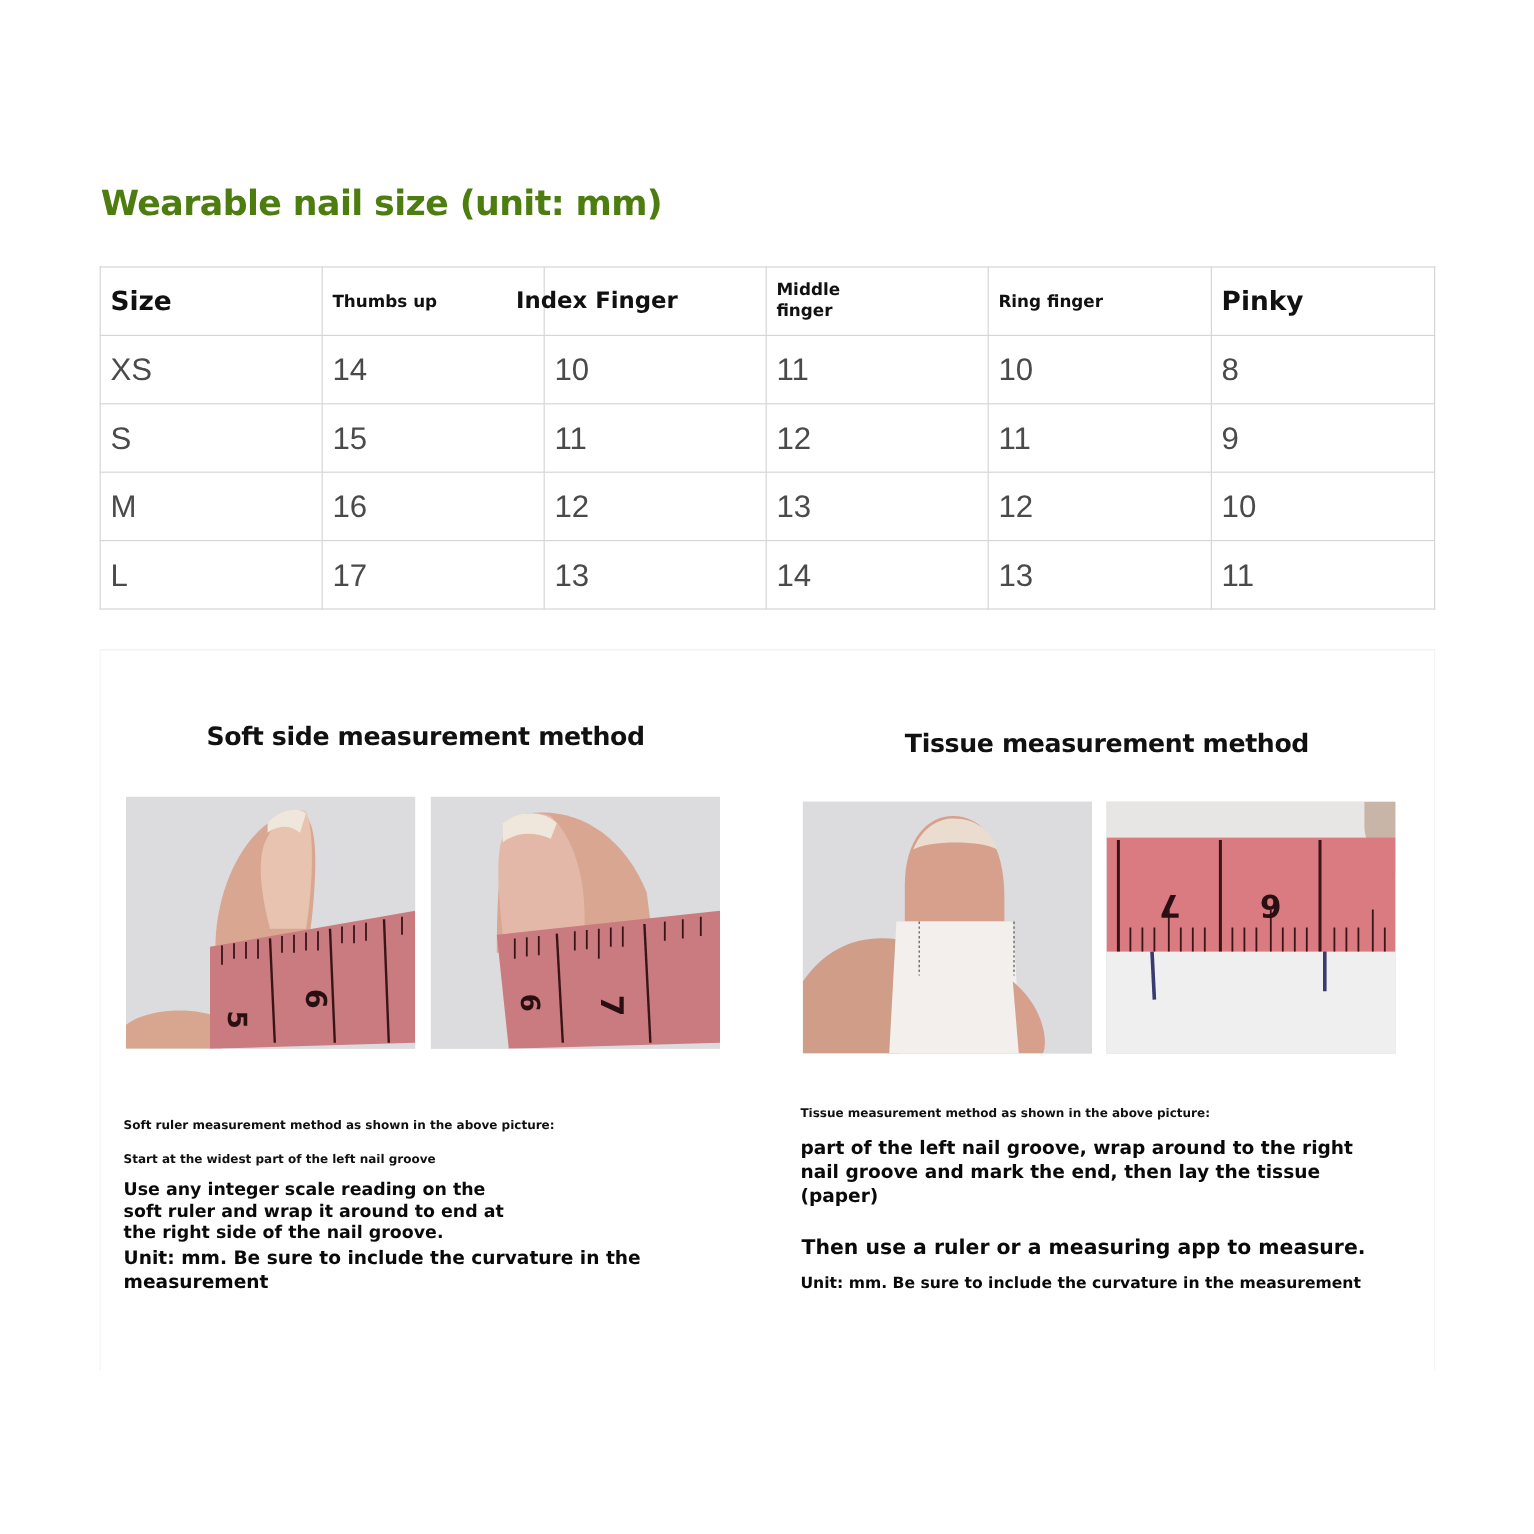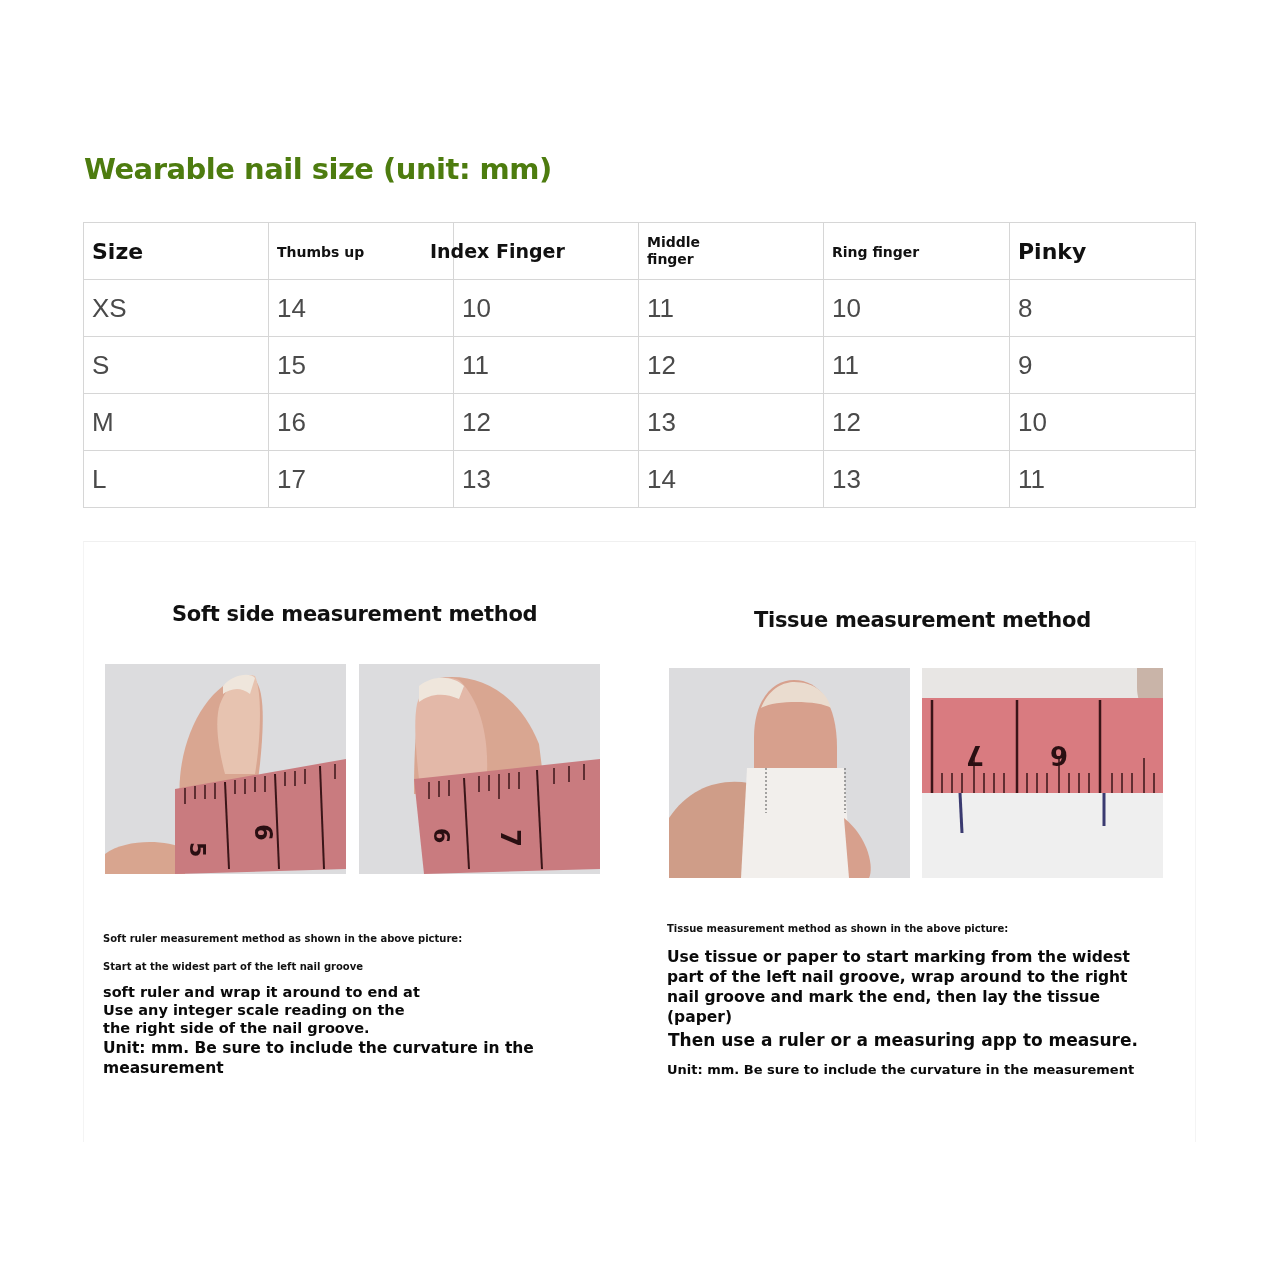--- a/index.html
+++ b/index.html
@@ -140,22 +140,22 @@
         <line x1="225" y1="100" x2="225" y2="116"></line>
     </g>
     <text x="78" y="175" font-size="22" font-weight="bold" fill="#2a0f12" transform="rotate(90 82 168)">6</text>
     <text x="145" y="178" font-size="26" font-weight="bold" fill="#2a0f12" transform="rotate(90 150 170)">7</text>
   </svg>
 </div>
 
 <div class="desc-small" style="left:103px;top:933px;">Soft ruler measurement method as shown in the above picture:</div>
 <div class="desc-small" style="left:103px;top:961px;">Start at the widest part of the left nail groove</div>
 <div class="desc-big" style="left:103px;top:983px;width:420px;">
+  <div>Use any integer scale reading on the</div>
   <div>soft ruler and wrap it around to end at</div>
-  <div>Use any integer scale reading on the</div>
   <div>the right side of the nail groove.</div>
 </div>
 <div class="desc-big" style="left:103px;top:1038px;width:440px;font-size:15.5px;line-height:20px;">
   <div>Unit: mm. Be sure to include the curvature in the</div>
   <div>measurement</div>
 </div>
 
 <div class="sec-title" style="left:754px;top:608px;">Tissue measurement method</div>
 
 <div class="photo" style="left:669px;top:668px;width:241px;height:210px;">
@@ -209,18 +209,17 @@
     <text x="126" y="62" font-size="26" font-weight="bold" fill="#2a0f12" transform="rotate(180 136 70)">6</text>
     <g stroke="#3a3a70" stroke-width="3">
       <line x1="38" y1="125" x2="40" y2="165"></line>
         <line x1="182" y1="125" x2="182" y2="158"></line>
     </g>
   </svg>
 </div>
 
 <div class="desc-small" style="left:667px;top:923px;">Tissue measurement method as shown in the above picture:</div>
 <div class="desc-big" style="left:667px;top:947px;width:500px;font-size:15.5px;line-height:20px;">
-  <div>Use tissue or paper to start marking from the widest</div>
   <div>part of the left nail groove, wrap around to the right</div>
   <div>nail groove and mark the end, then lay the tissue (paper)</div>
 </div>
 <div class="desc-big" style="left:668px;top:1031px;font-size:17px;white-space:nowrap;text-align:center;">Then use a ruler or a measuring app to measure.</div>
 <div class="desc-big" style="left:667px;top:1061px;font-size:13px;white-space:nowrap;">Unit: mm. Be sure to include the curvature in the measurement</div>
 
 </body></html>

